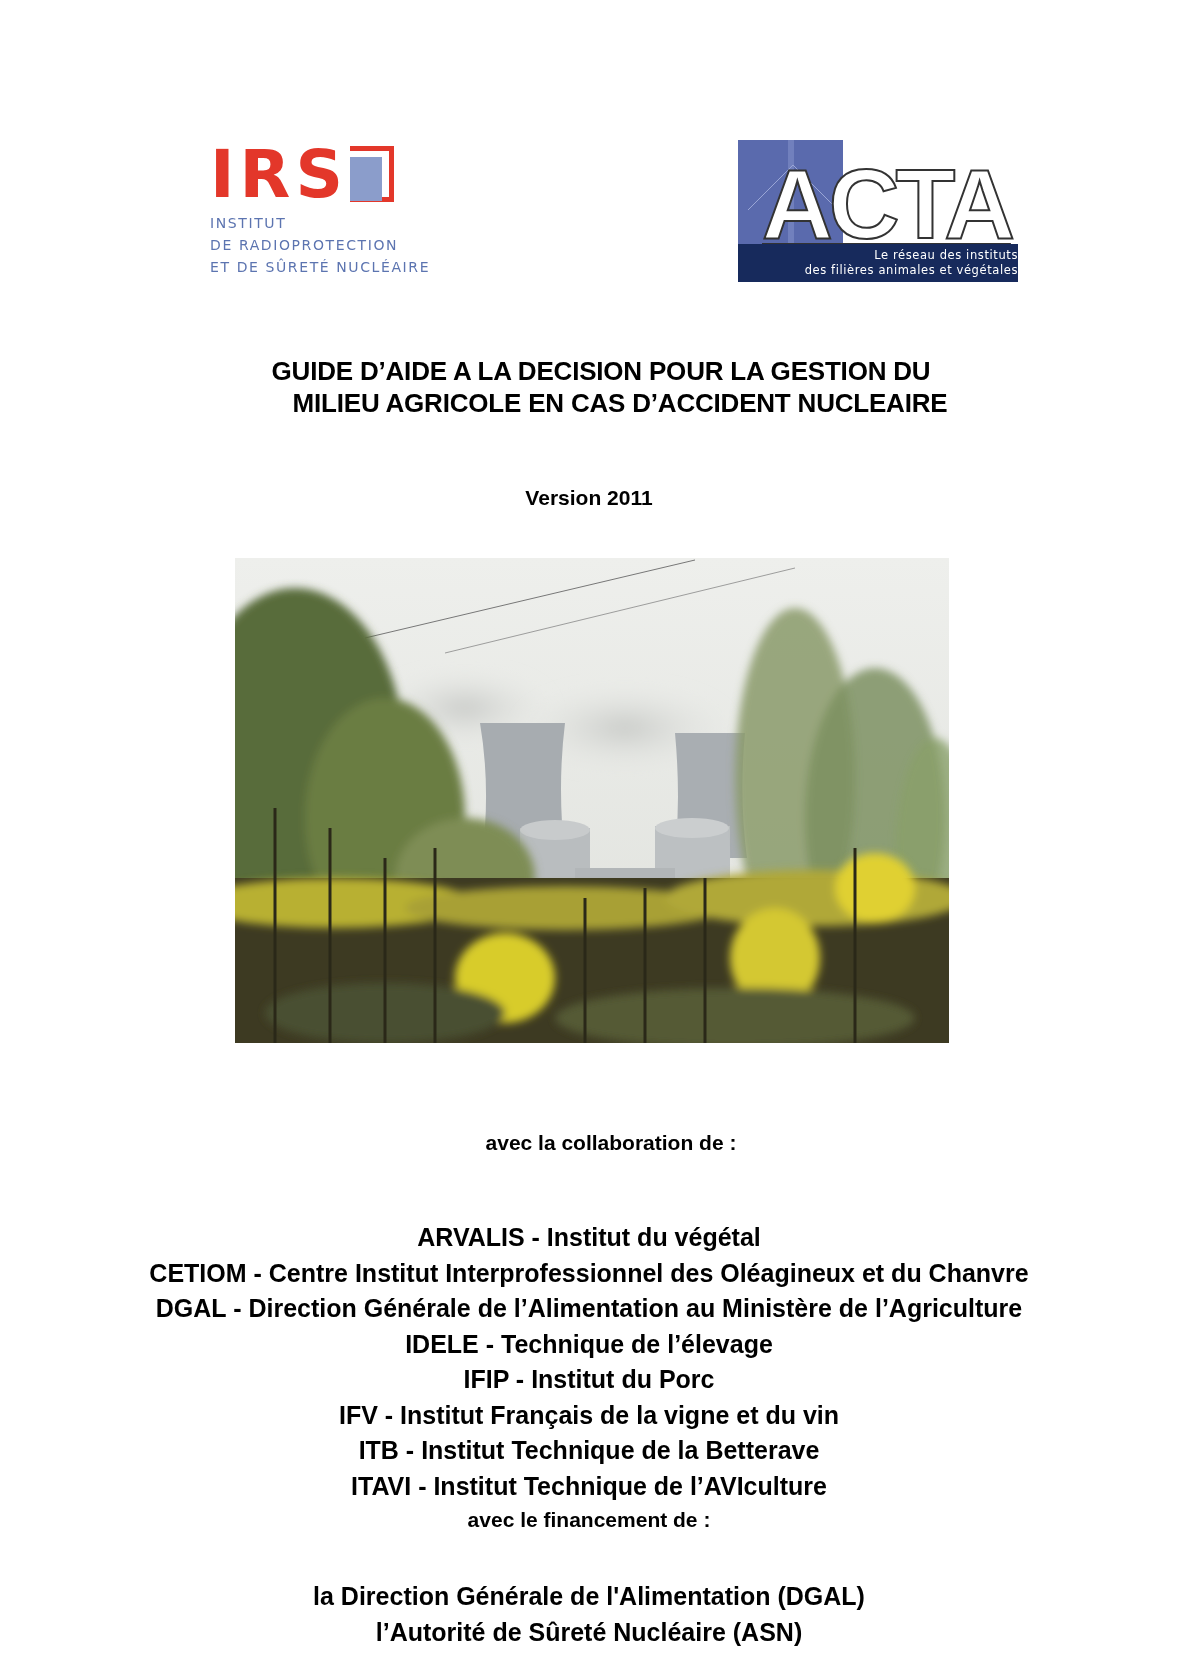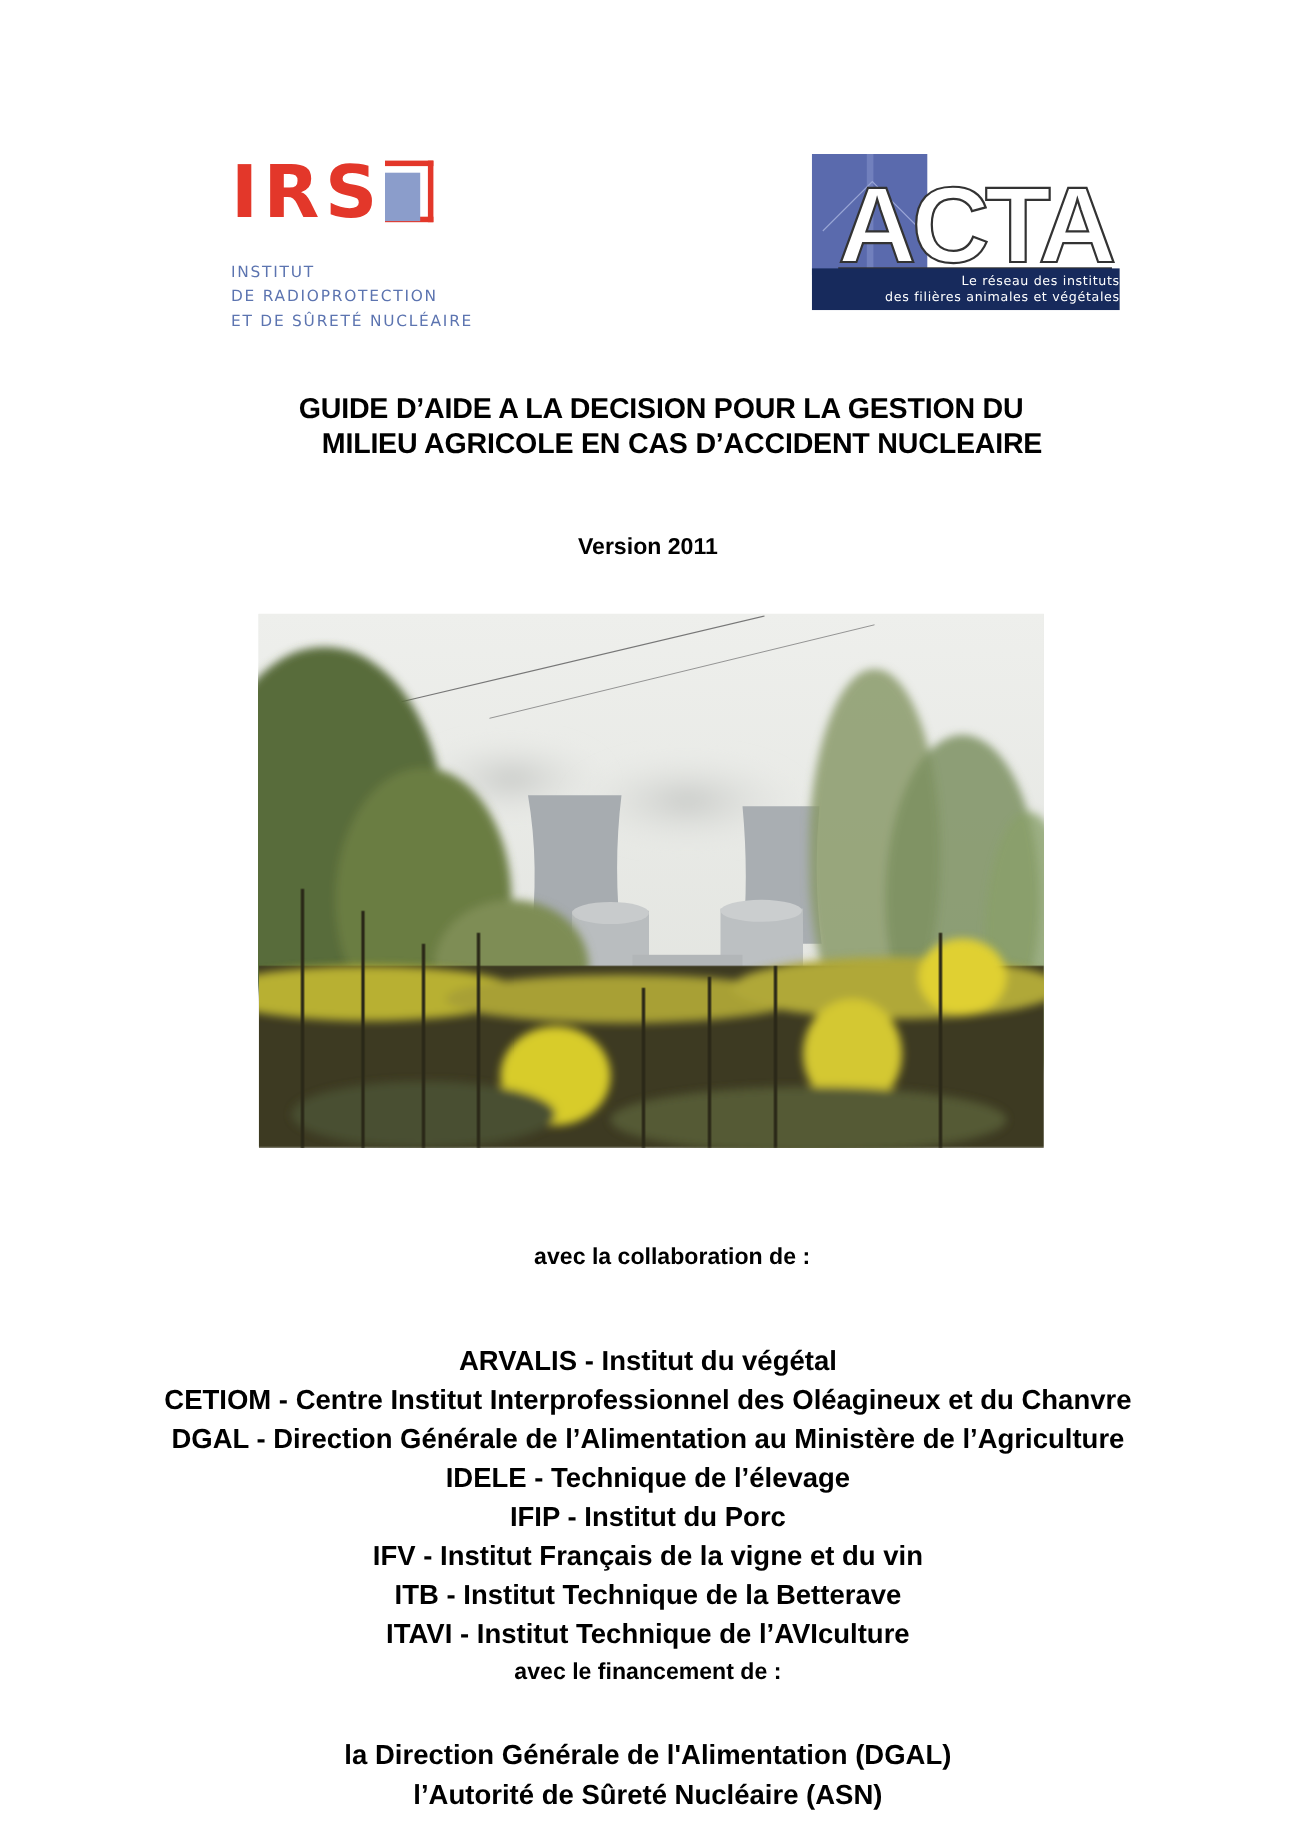--- a/index.html
+++ b/index.html
@@ -4,21 +4,21 @@
 <style>
   html,body{margin:0;padding:0;background:#fff;}
   body{width:1178px;height:1680px;position:relative;overflow:hidden;font-family:"Liberation Sans",sans-serif;color:#000;}
   .abs{position:absolute;}
   
   #irsn{left:210px;top:146px;width:200px;height:135px;}
   #irsn .letters{position:absolute;left:0;top:0;height:58px;display:flex;align-items:flex-start;}
   #irsn .l{font-family:"DejaVu Sans",sans-serif;font-weight:bold;font-size:66px;line-height:58px;color:#e3372a;letter-spacing:5px;}
   #irsn .nbox{position:relative;width:44px;height:56px;border:5px solid #e3372a;border-left:none;box-sizing:border-box;margin-left:2px;}
   #irsn .nbox .nfill{position:absolute;left:0;top:6px;width:32px;height:44px;background:#8b9dcb;}
-  #irsn .sub{position:absolute;left:0;font-family:"DejaVu Sans",sans-serif;font-size:14px;color:#5c74b0;letter-spacing:1.6px;line-height:22px;white-space:nowrap;margin-top:25px;}
+  #irsn .sub{position:absolute;left:0;font-family:"DejaVu Sans",sans-serif;font-size:14px;color:#5c74b0;letter-spacing:1.6px;line-height:22px;white-space:nowrap;}
   
   #acta{left:738px;top:140px;width:280px;height:142px;background:#fff;overflow:hidden;}
   #acta .lp{position:absolute;left:0;top:0;width:105px;height:110px;background:#5a6aad;}
   #acta .lp2{position:absolute;left:50px;top:0;width:6px;height:110px;background:#7180bd;}
   #acta .word{position:absolute;left:24px;top:18px;font-family:"Liberation Sans",sans-serif;font-weight:bold;font-size:98px;line-height:92px;color:#fff;-webkit-text-stroke:2px #333;letter-spacing:-4px;text-decoration:underline;}
   #acta .band{position:absolute;left:0;top:104px;width:280px;height:38px;background:#172a5c;color:#fff;font-family:"DejaVu Sans",sans-serif;font-size:11.5px;line-height:15px;text-align:right;padding-top:4px;box-sizing:border-box;letter-spacing:0.6px;}
   
   .center{left:0;width:1178px;text-align:center;}
   #title1,#title2{font-weight:bold;font-size:26px;letter-spacing:-0.2px;padding-left:12px;}
   #title1{top:356px;}

